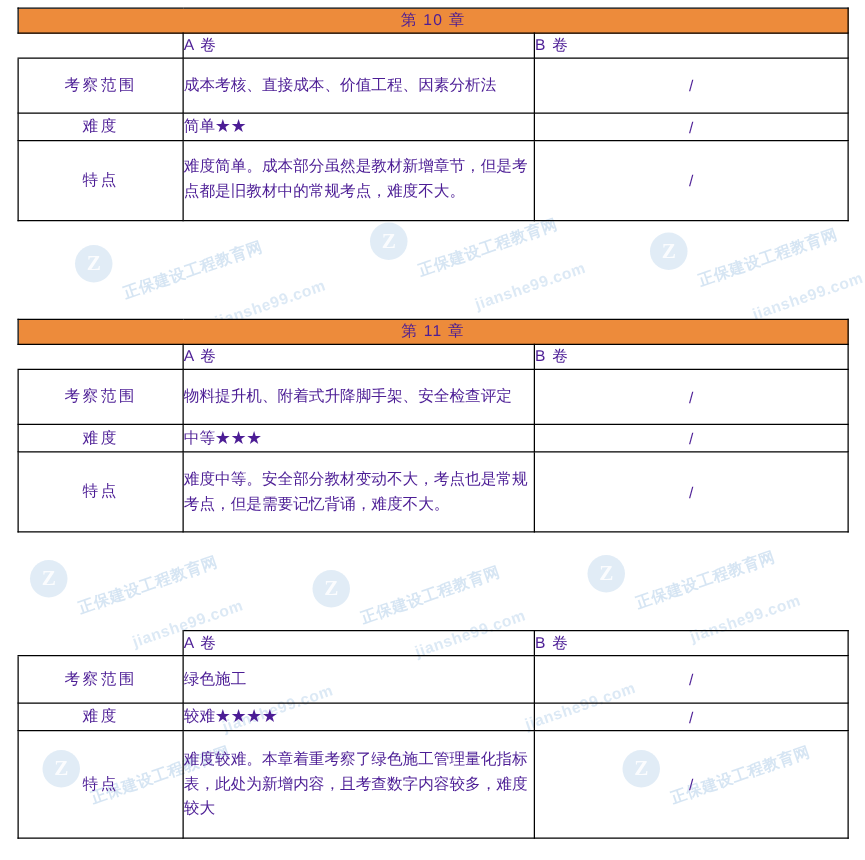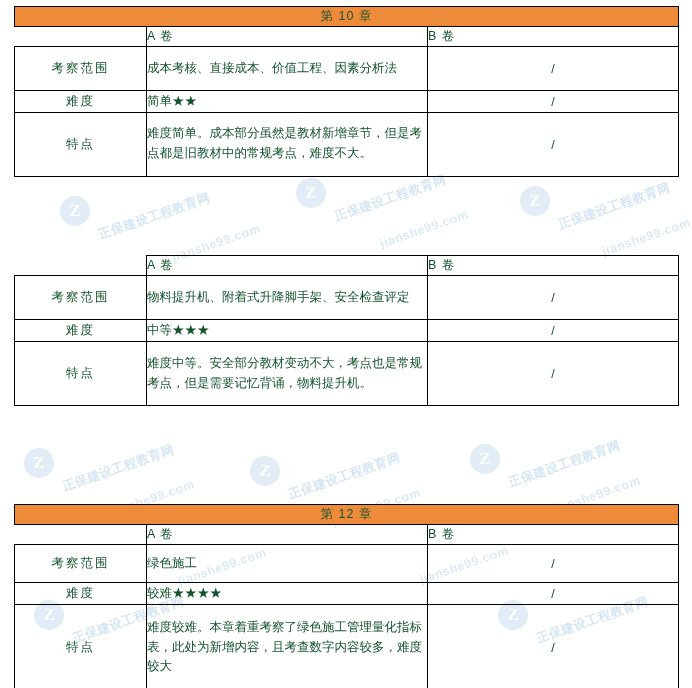--- a/index.html
+++ b/index.html
@@ -67,21 +67,21 @@
   }
   table.chap {
     width: 100%;
     border-collapse: collapse;
     table-layout: fixed;
     background: transparent;
   }
   table.chap td, table.chap th {
     border: 1px solid #000000;
     font-size: 12.5px;
-    color: #14532d;
+    color: #4c1d95;
     font-weight: normal;
     padding: 0;
     vertical-align: middle;
   }
   .hdr-cell {
     background: #ED8B3B;
     color: #ffffff;
     text-align: center;
     font-weight: bold;
     font-size: 13px;
@@ -195,55 +195,55 @@
 
   <div class="tbl-wrap" style="top:255px;">
     <table class="chap">
       <colgroup>
           <col class="c1">
           <col class="c2">
           <col class="c3">
         </colgroup>
       <tbody>
         <tr>
+          <td class="hdr-cell" colspan="3">第 11 章</td>
+        </tr>
+        <tr>
           <td class="sub-blank"></td>
           <td class="sub-a">A 卷</td>
           <td class="sub-b">B 卷</td>
         </tr>
         <tr>
           <td class="lbl">考察范围</td>
           <td class="cell-a" style="height:44px;">物料提升机、附着式升降脚手架、安全检查评定</td>
           <td class="cell-b">/</td>
         </tr>
         <tr>
           <td class="lbl">难度</td>
           <td class="cell-a" style="height:22px;"><span>中等</span><span class="stars">★★★</span></td>
           <td class="cell-b">/</td>
         </tr>
         <tr>
           <td class="lbl">特点</td>
-          <td class="cell-a" style="height:64px;">难度中等。安全部分教材变动不大，考点也是常规考点，但是需要记忆背诵，物料提升机。</td>
+          <td class="cell-a" style="height:64px;">难度中等。安全部分教材变动不大，考点也是常规考点，但是需要记忆背诵，难度不大。</td>
           <td class="cell-b">/</td>
         </tr>
       </tbody>
     </table>
   </div>
 
   <div class="tbl-wrap" style="top:504px;">
     <table class="chap">
       <colgroup>
           <col class="c1">
           <col class="c2">
           <col class="c3">
         </colgroup>
       <tbody>
         <tr>
-          <td class="hdr-cell" colspan="3">第 12 章</td>
-        </tr>
-        <tr>
           <td class="sub-blank"></td>
           <td class="sub-a">A 卷</td>
           <td class="sub-b">B 卷</td>
         </tr>
         <tr>
           <td class="lbl">考察范围</td>
           <td class="cell-a" style="height:38px;">绿色施工</td>
           <td class="cell-b">/</td>
         </tr>
         <tr>

